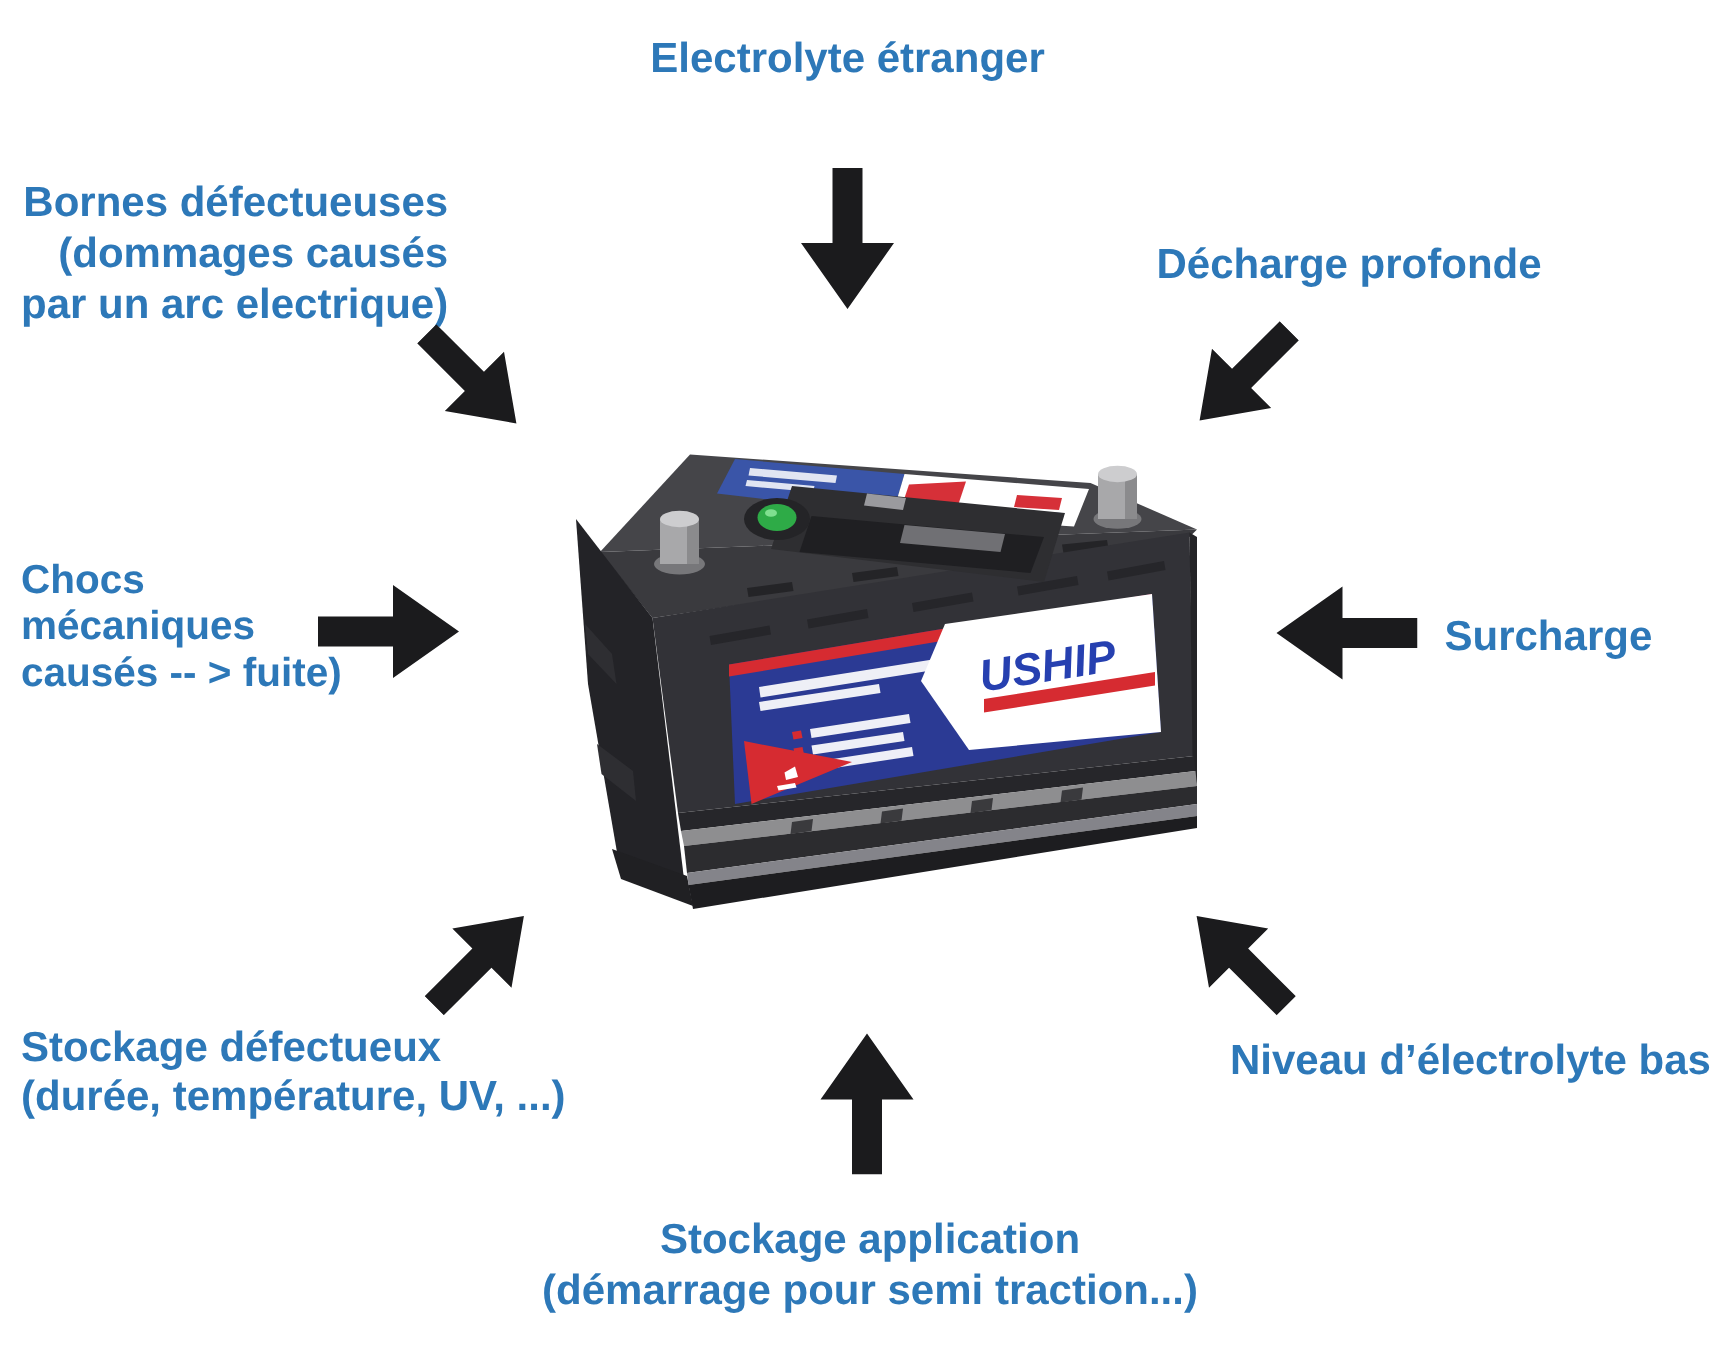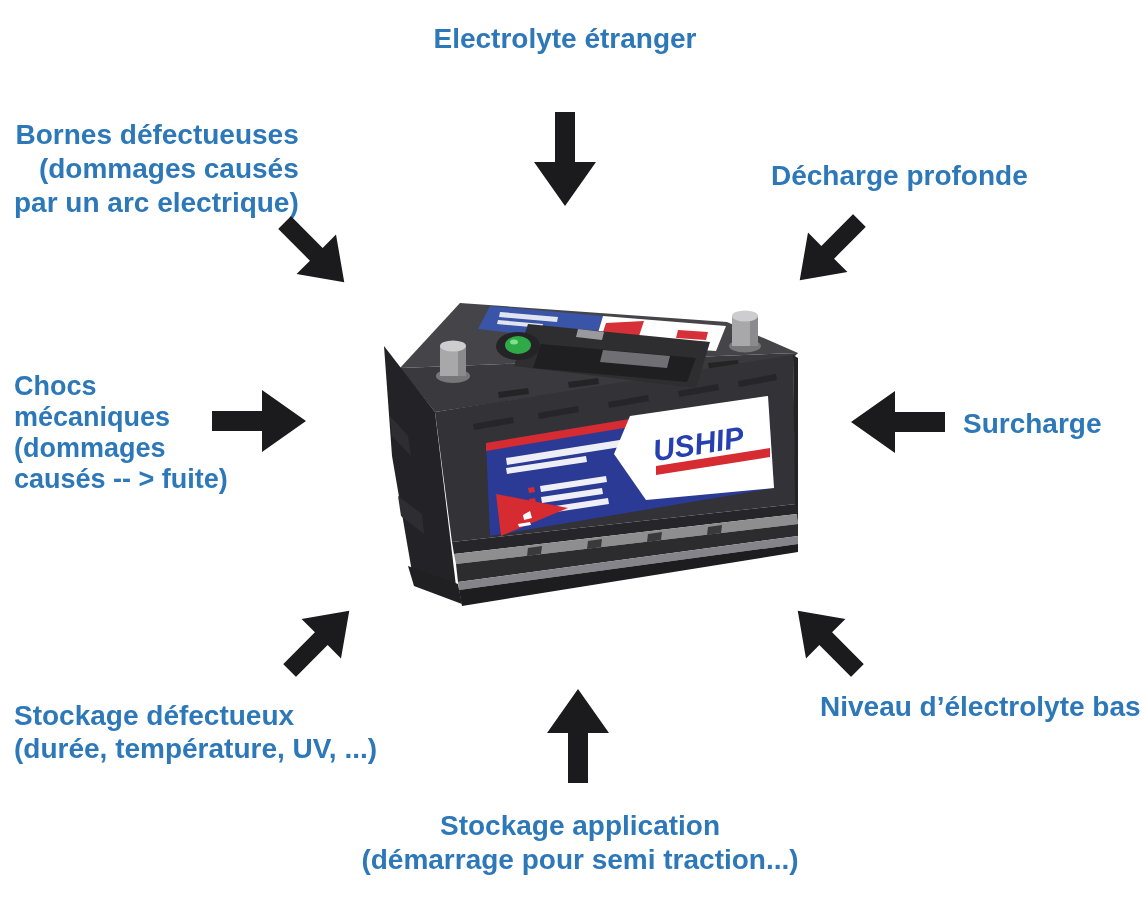--- a/index.html
+++ b/index.html
@@ -49,29 +49,28 @@
     <div>par un arc electrique)</div>
   </div>
 
   <div class="lbl" style="left:771px;top:159px;">
     <div>Décharge profonde</div>
   </div>
 
   <div class="lbl tight" style="left:14px;top:371px;">
     <div>Chocs</div>
     <div>mécaniques</div>
-    <div>(dommages</div>
     <div>causés -- &gt; fuite)</div>
   </div>
 
   <div class="lbl" style="left:963px;top:407px;">
     <div>Surcharge</div>
   </div>
 
-  <div class="lbl" style="left:14px;top:681px;line-height:33px;margin-top:18px;">
+  <div class="lbl" style="left:14px;top:681px;line-height:33px;">
     <div>Stockage défectueux</div>
     <div>(durée, température, UV, ...)</div>
   </div>
 
   <div class="lbl" style="left:820px;top:690px;">
     <div>Niveau d’électrolyte bas</div>
   </div>
 
   <div class="lbl center" style="left:320px;top:809px;width:520px;">
     <div>Stockage application</div>

